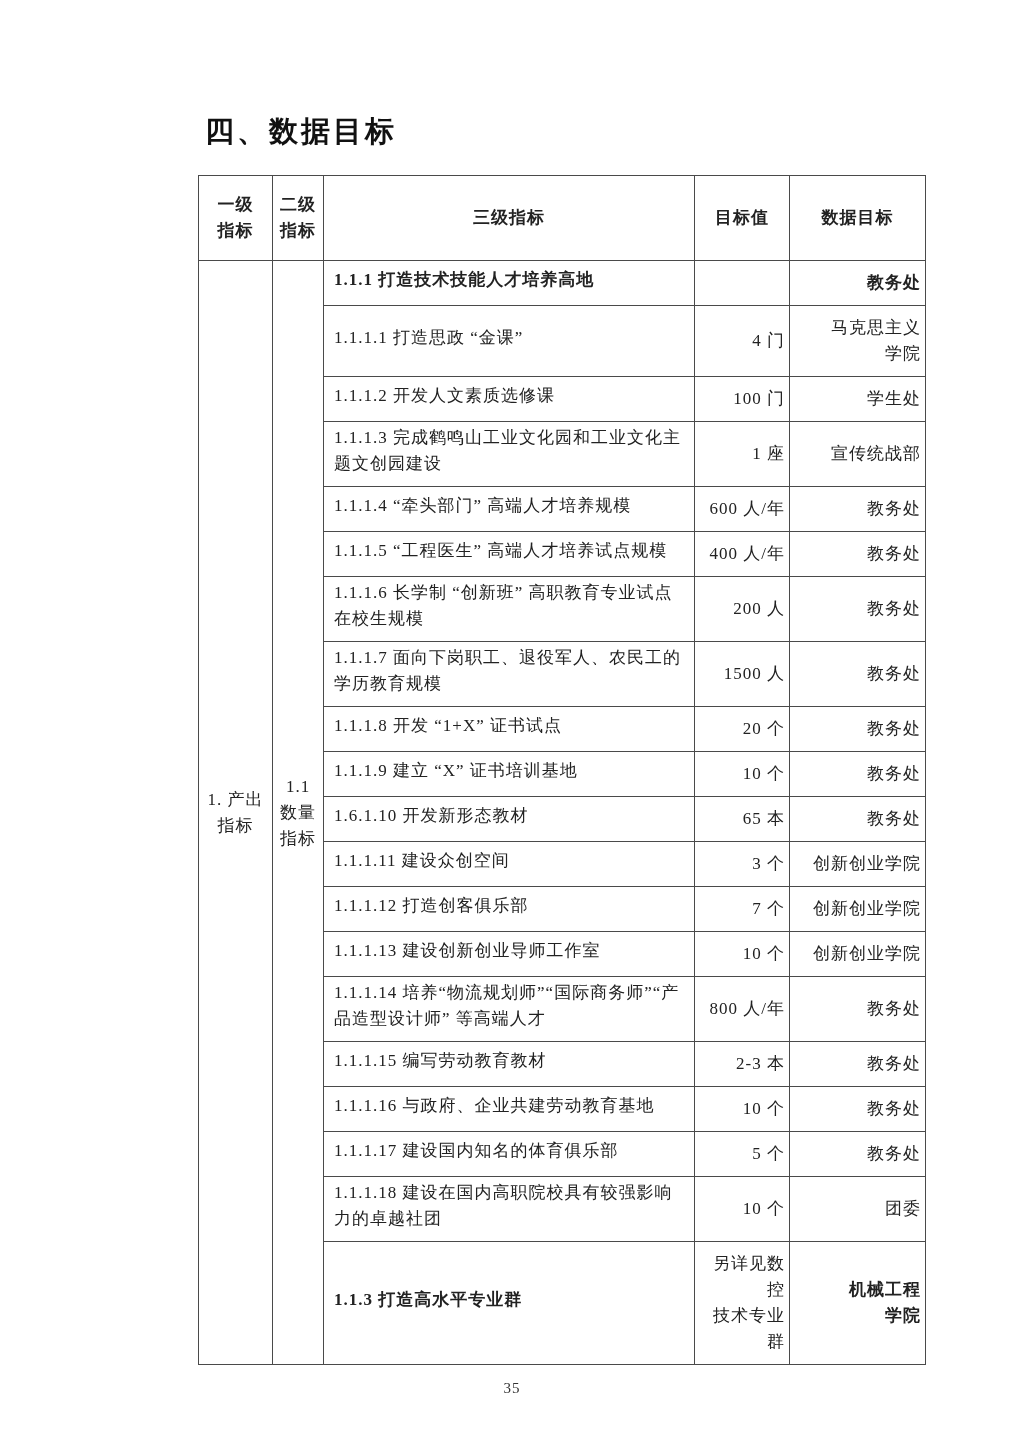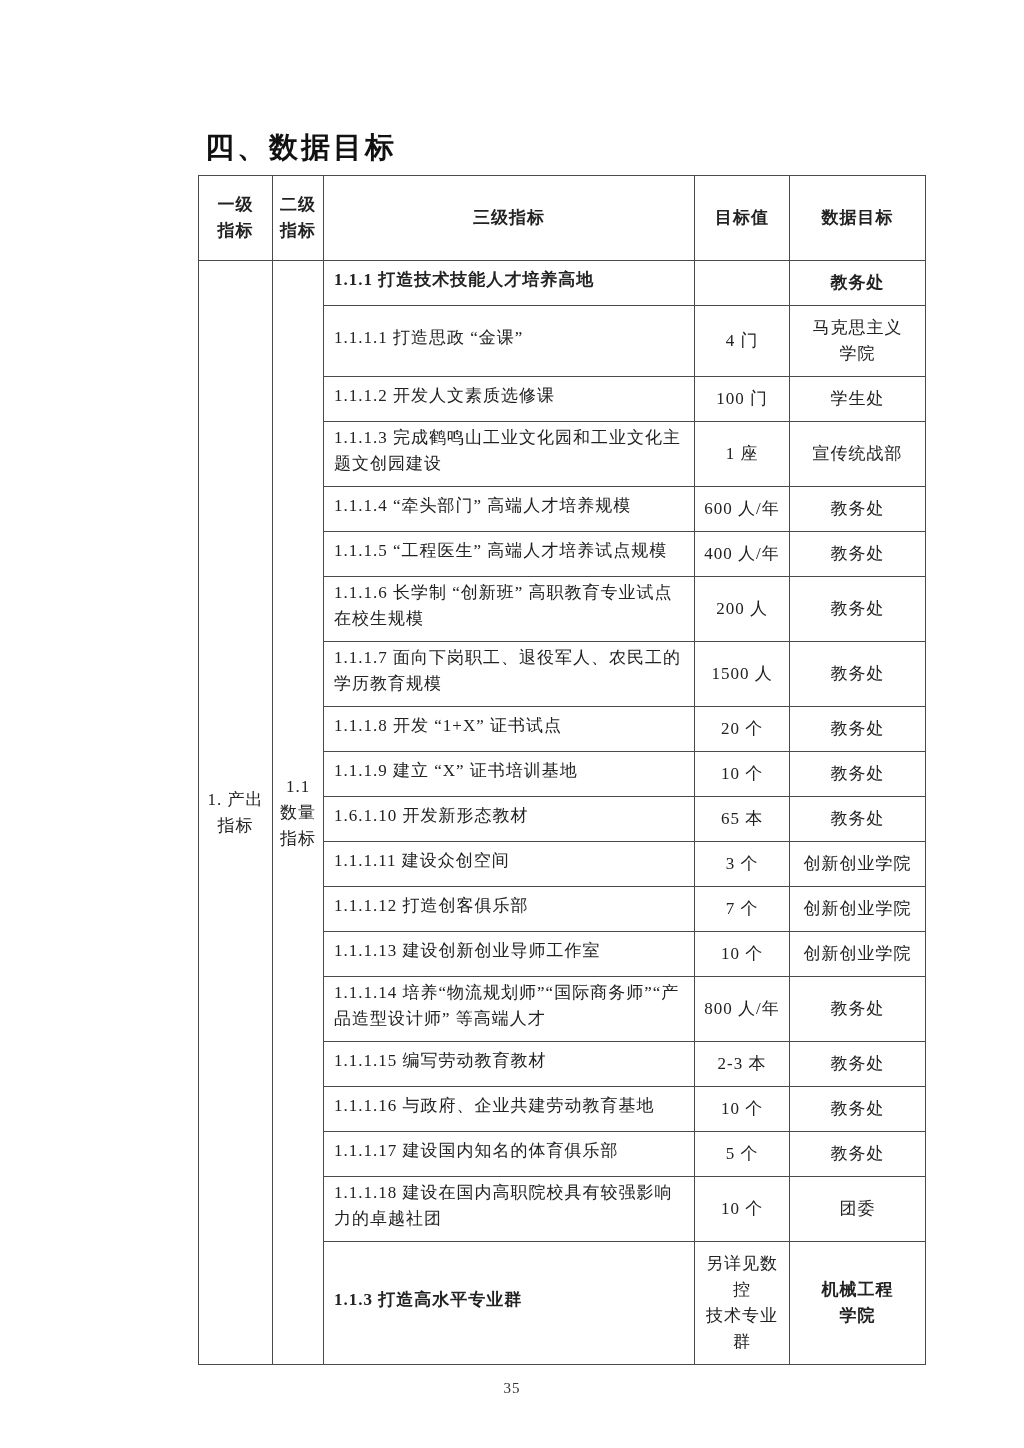--- a/index.html
+++ b/index.html
@@ -10,21 +10,21 @@
   body {
     width: 1024px;
     height: 1448px;
     position: relative;
     font-family: "Liberation Serif", "DejaVu Serif", serif;
     color: #1f1f1f;
   }
   .page-title {
     position: absolute;
     left: 205px;
-    top: 128px;
+    top: 112px;
     font-family: "Liberation Sans", "DejaVu Sans", sans-serif;
     font-weight: bold;
     font-size: 29px;
     letter-spacing: 3px;
     color: #111111;
   }
   .table-wrap {
     position: absolute;
     left: 151px;
     top: 175px;
@@ -53,21 +53,21 @@
   }
   td.c-level1, td.c-level2 {
     text-align: center;
     padding: 4px 4px;
   }
   td.c-indicator {
     text-align: left;
     padding: 3px 6px 9px 10px;
   }
   td.c-target, td.c-dept {
-    text-align: center;
+    text-align: right;
     padding: 9px 4px;
     font-family: Liberation Serif, serif;
   }
   tr.bold-row td.c-indicator,
   tr.bold-row td.c-dept {
     font-weight: bold;
   }
   .page-number {
     position: absolute;
     left: 0;

